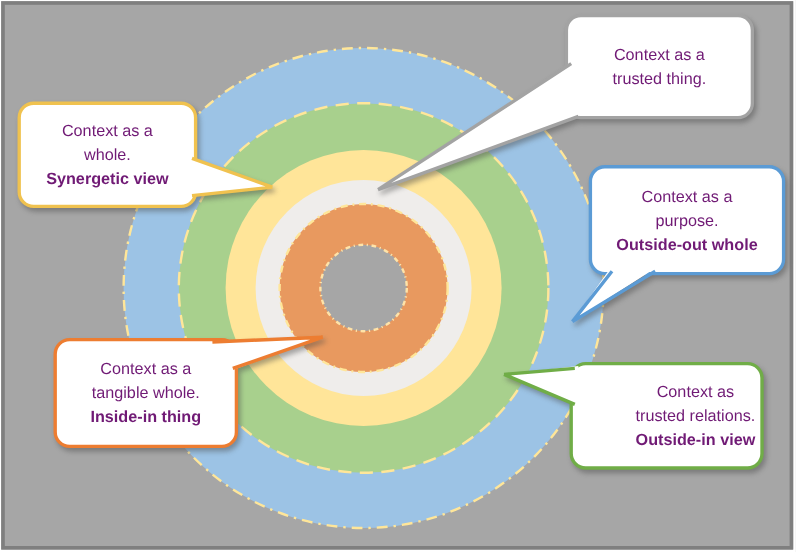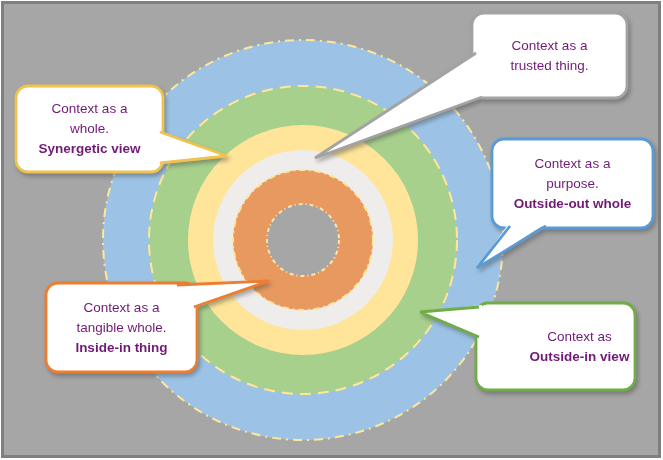--- a/index.html
+++ b/index.html
@@ -91,15 +91,16 @@
   </div>
 
   <div class="callout-text" style="left:46px;top:283px;width:151px;height:89px;">
     <span>Context as a</span>
     <span>tangible whole.</span>
     <span class="b">Inside-in thing</span>
   </div>
 
   <div class="callout-text" style="left:500px;top:303px;width:159px;height:87px;">
     <span>Context as</span>
+    <span>trusted relations.</span>
     <span class="b">Outside-in view</span>
   </div>
 </div>
 
 </body></html>

